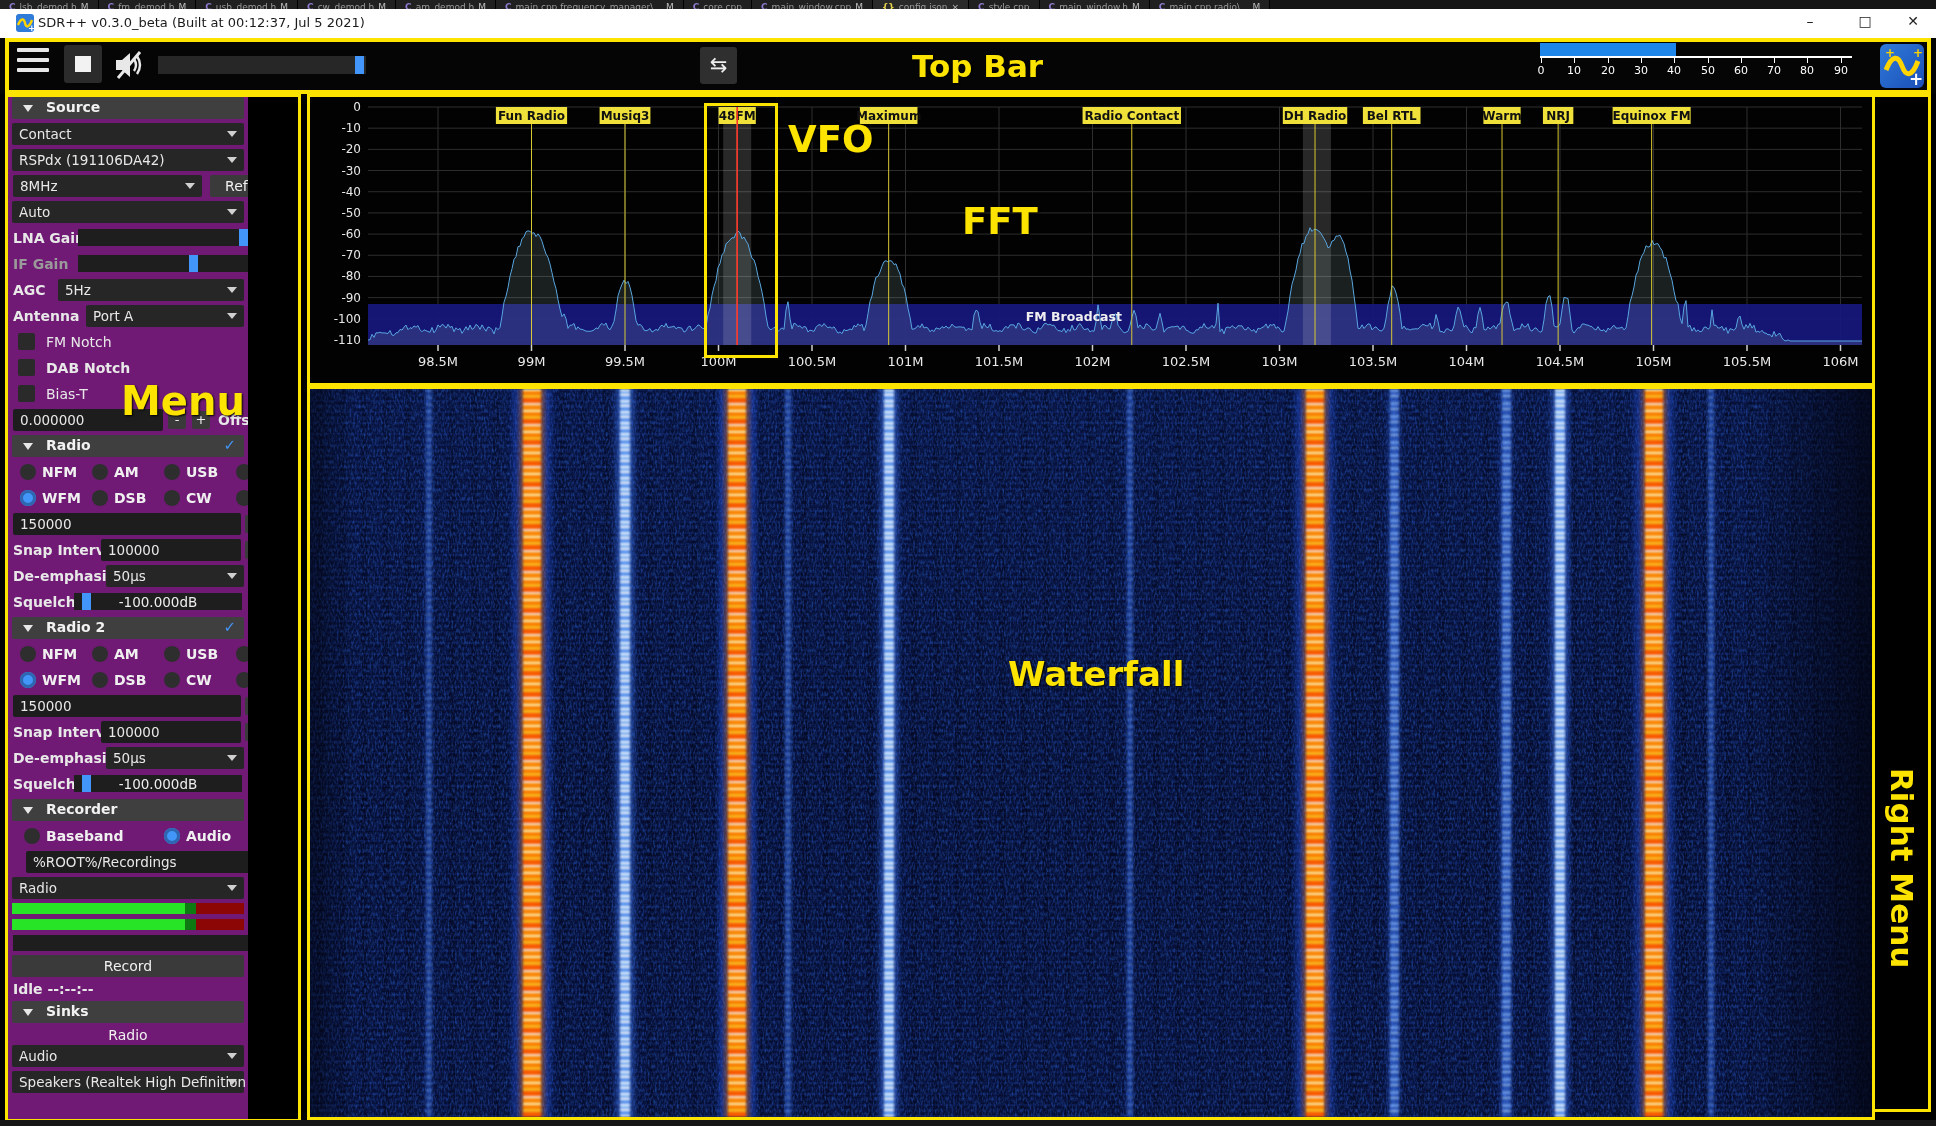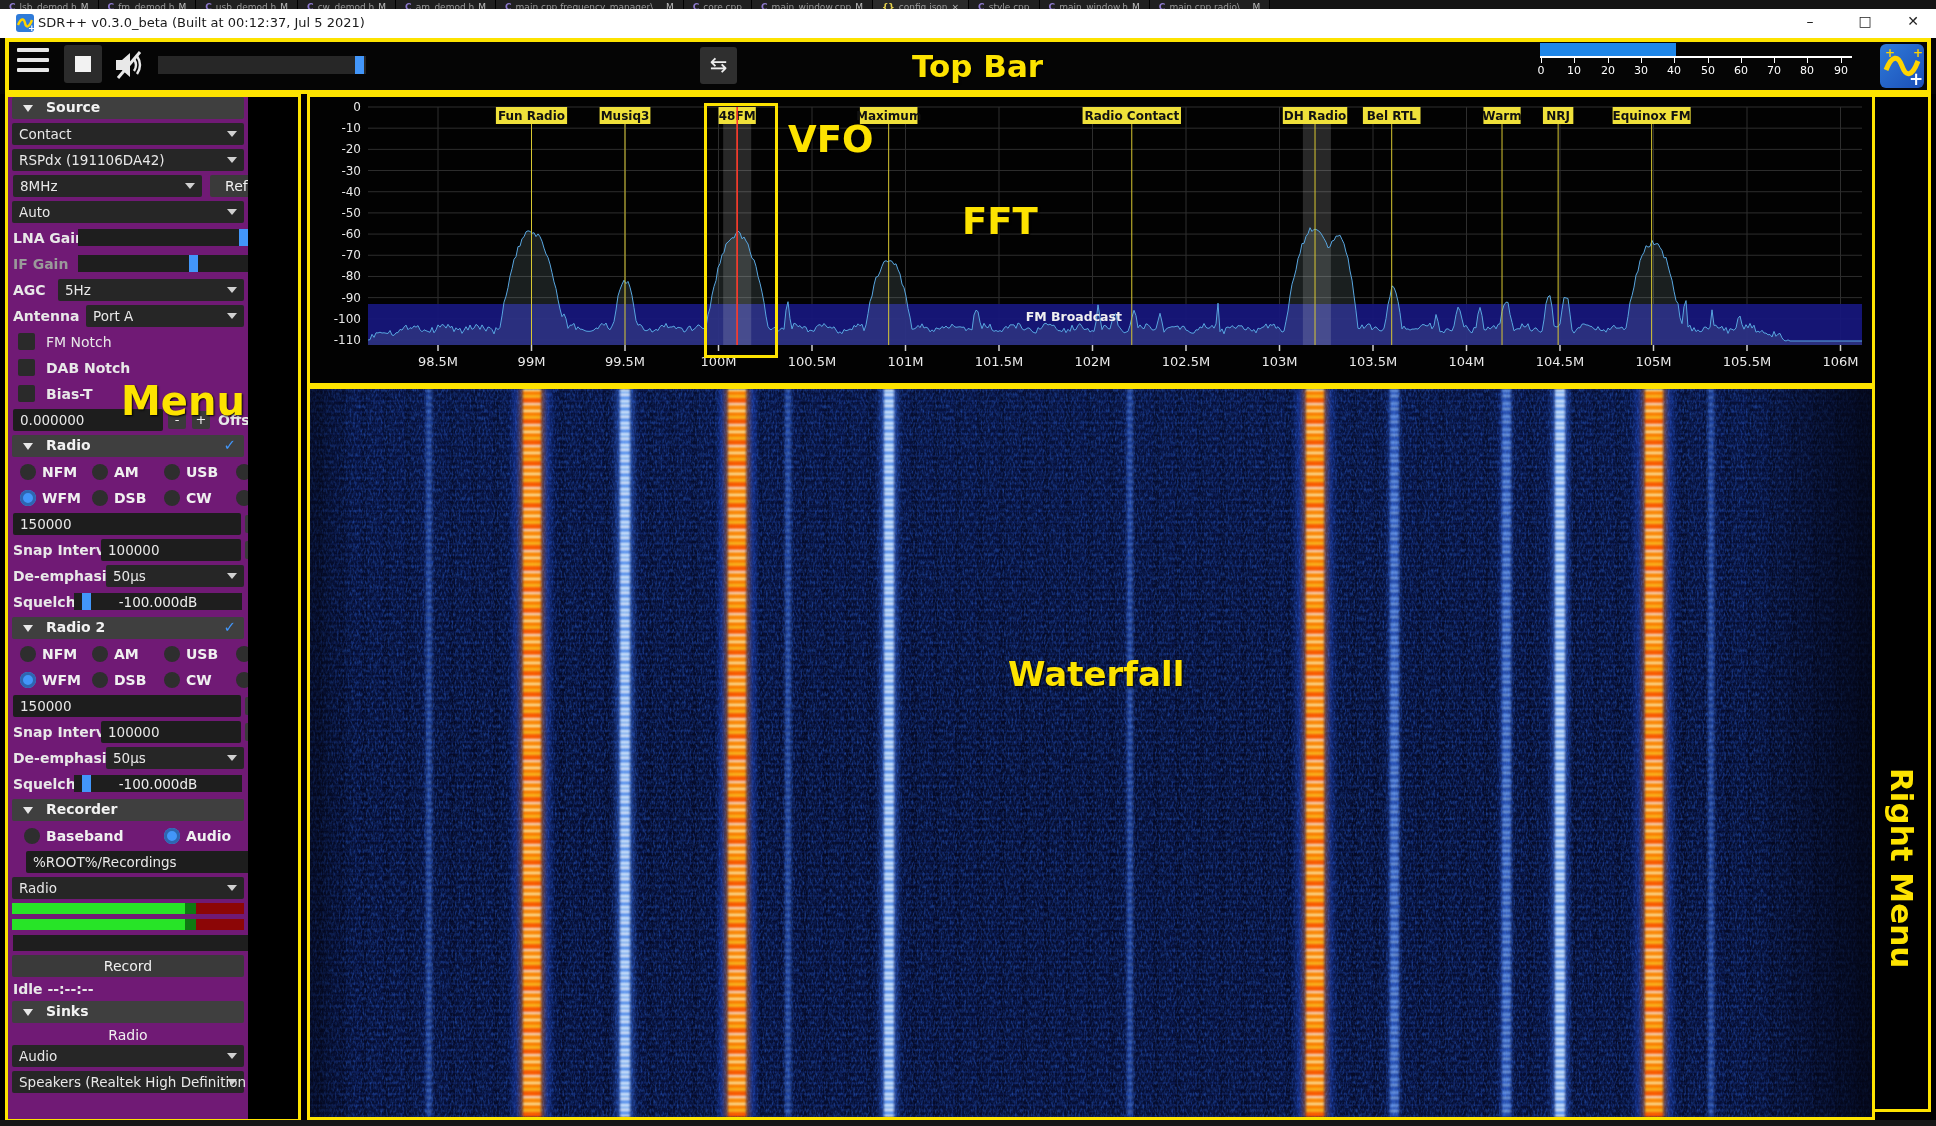--- a/index.html
+++ b/index.html
@@ -264,21 +264,21 @@
         <div class="row">
           <span class="cbox"></span>
           <span class="mlab" style="left:34px;font-weight:normal">FM Notch</span>
         </div>
         <div class="row">
           <span class="cbox"></span>
           <span class="mlab" style="left:34px;font-weight:bold">DAB Notch</span>
         </div>
         <div class="row">
           <span class="cbox"></span>
-          <span class="mlab" style="left:34px;font-weight:bold">Bias-T</span>
+          <span class="mlab" style="left:34px;font-weight:normal">Bias-T</span>
         </div>
         <div class="row">
           <div class="inp" style="left:1px;width:150px">
             <span>0.000000</span>
           </div>
           <div class="pmb" style="left:156px">-</div>
           <div class="pmb" style="left:180px">+</div>
           <span class="mlab" style="left:206px;font-weight:bold">Offset (Hz)</span>
         </div>
         <div class="row mrow-header">

